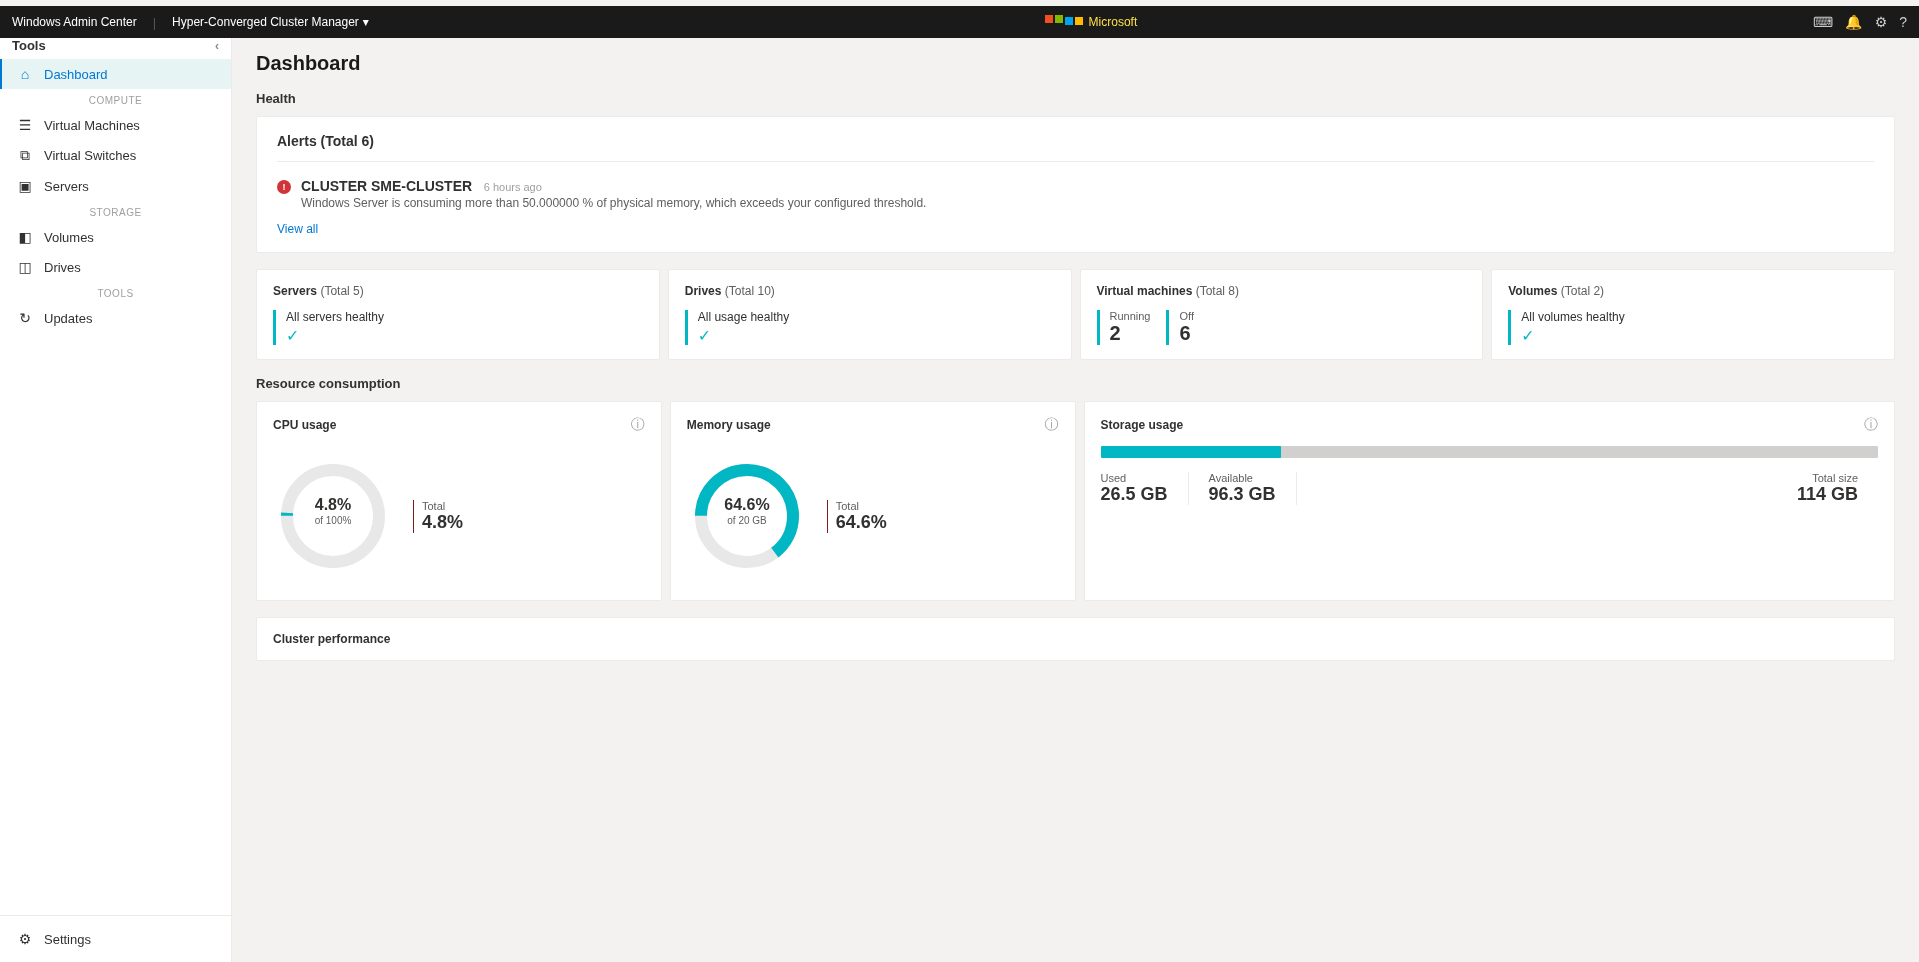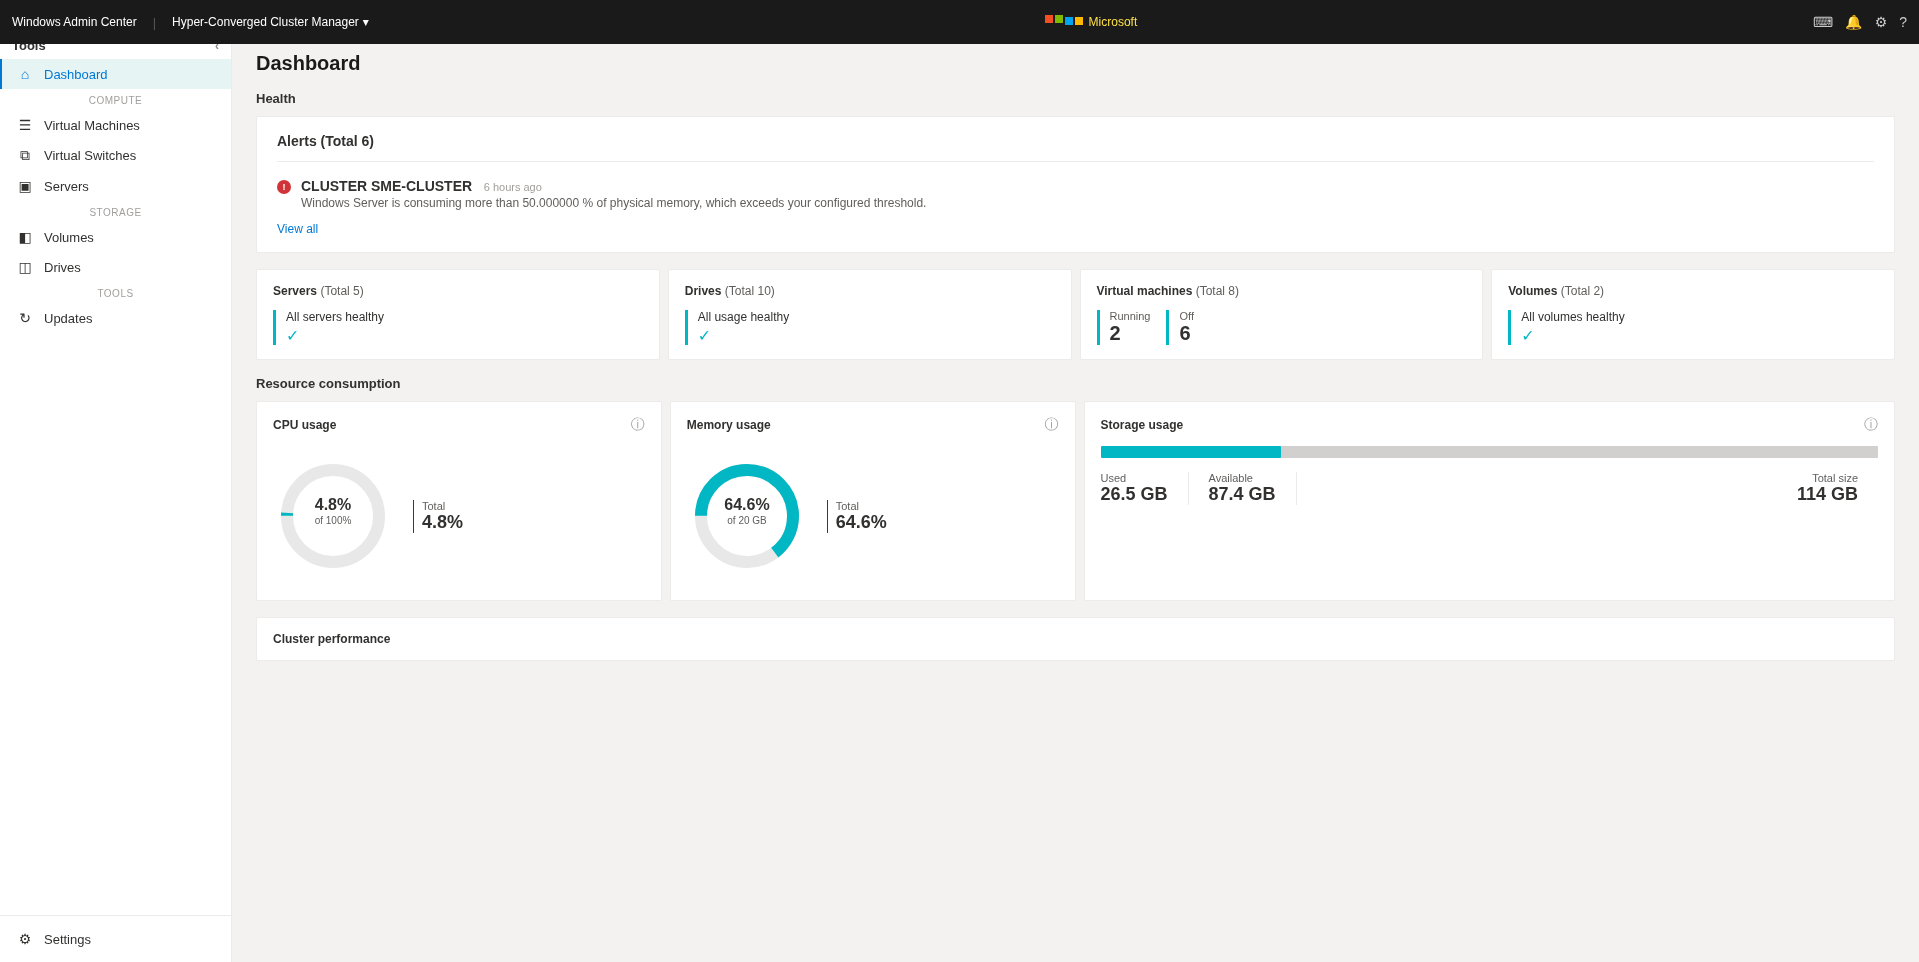--- a/index.html
+++ b/index.html
@@ -4,25 +4,25 @@
   <style>
     * { box-sizing: border-box; margin: 0; padding: 0; }
     body { font-family: 'Segoe UI', Arial, sans-serif; font-size: 13px; background: #f3f2f1; color: #323130; overflow: hidden; }
 
     
     .topbar {
       display: flex;
       align-items: center;
       background: #1a1a1a;
       color: #fff;
-      height: 44px;
+      height: 32px;
       padding: 0 12px;
       gap: 16px;
       position: fixed;
-      top: 0; left: 0; right: 0;
+      top: 6px; left: 0; right: 0;
       z-index: 100;
     }
     .topbar-title { font-size: 12px; color: #fff; font-weight: 400; }
     .topbar-sep { color: #555; }
     .topbar-cluster { font-size: 12px; color: #fff; display: flex; align-items: center; gap: 4px; }
     .topbar-center { flex: 1; display: flex; justify-content: center; }
     .ms-logo { display: flex; gap: 2px; }
     .ms-logo span { width: 8px; height: 8px; display: inline-block; }
     .topbar-right { display: flex; align-items: center; gap: 12px; }
     .topbar-icon { color: #ccc; font-size: 14px; cursor: pointer; }
@@ -429,21 +429,21 @@
             <div class="storage-bar-track">
               <div class="storage-bar-fill" style="width:23.2%"></div>
             </div>
             <div class="storage-stats">
               <div class="storage-stat">
                 <div class="storage-stat-label">Used</div>
                 <div class="storage-stat-value">26.5 GB</div>
               </div>
               <div class="storage-stat">
                 <div class="storage-stat-label">Available</div>
-                <div class="storage-stat-value">87.4 GB</div>
+                <div class="storage-stat-value">96.3 GB</div>
               </div>
               <div class="storage-stat" style="border-right:none;margin-left:auto;text-align:right;">
                 <div class="storage-stat-label">Total size</div>
                 <div class="storage-stat-value">114 GB</div>
               </div>
             </div>
           </div>
         </div>
 
       </div>

